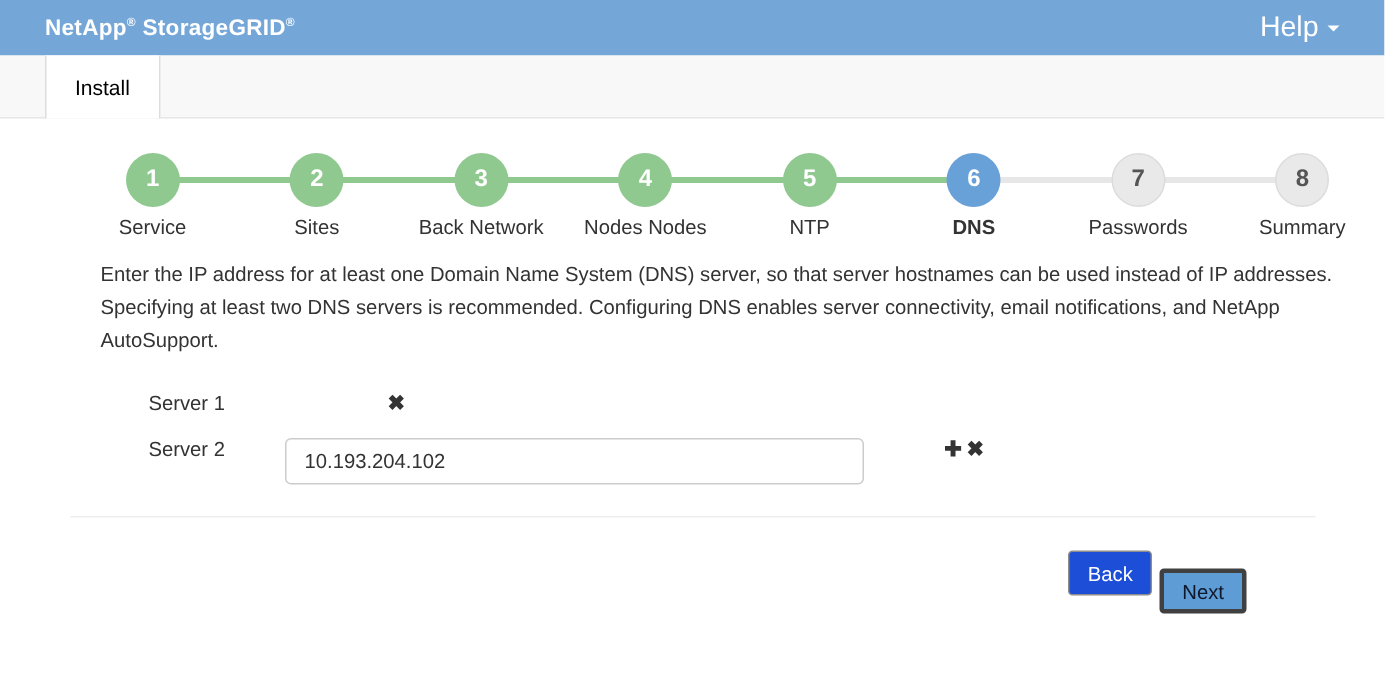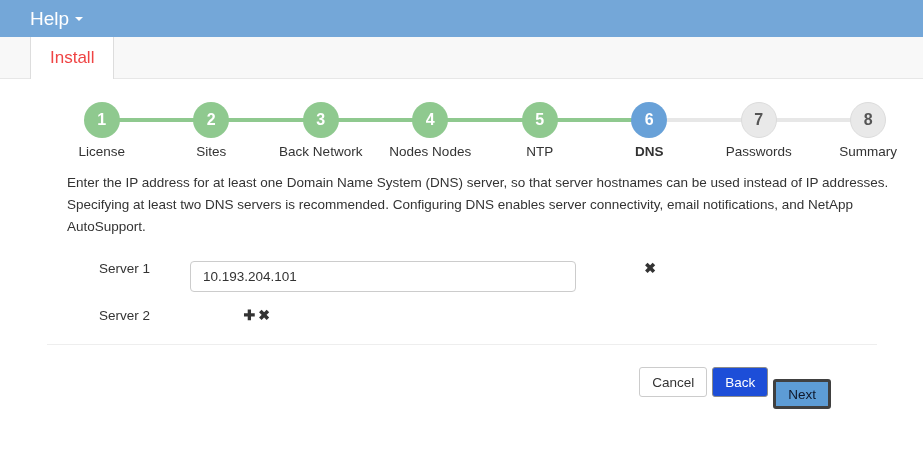--- a/index.html
+++ b/index.html
@@ -16,22 +16,22 @@
   .caret { display:inline-block; width:0; height:0; margin-left:6px;
            border-left:4px solid transparent; border-right:4px solid transparent;
            border-top:4px solid #fff; }
 
   
   .tabbar { position:relative; height:42px; background:#f8f8f8; display:flex; }
   .tabbar::after { content:''; position:absolute; left:0; right:0; bottom:0;
                    height:1px; background:#e7e7e7; }
   .tab { position:relative; z-index:1; margin-left:30px; height:42px;
          background:#fff; border-left:1px solid #ddd; border-right:1px solid #ddd;
-         display:flex; align-items:center; padding:0 19px; font-size:17px;
-         color:#ef4444; cursor:pointer; }
+         display:flex; align-items:center; padding:0 19px; font-size:14px;
+         color:#000000; cursor:pointer; }
 
   
   .wizard { display:flex; width:876px; margin:23px 0 0 47px; }
   .step { flex:1; position:relative; cursor:pointer; }
   .step::after { content:''; position:absolute; top:16px; height:4px;
                  left:calc(50% + 17px); width:calc(100% - 34px); background:#e7e7e7; }
   .step.seg-green::after { background:#8fc98f; }
   .step:last-child::after { display:none; }
   .circle { position:relative; z-index:1; width:36px; height:36px; margin:0 auto;
             border-radius:50%; text-align:center; line-height:36px;
@@ -64,36 +64,40 @@
   .btn { height:30px; padding:0 12px; font-size:13.5px; border-radius:3px;
          cursor:pointer; font-family:"Liberation Sans", sans-serif; }
   .btn-cancel { background:#fff; border:1px solid #ccc; color:#333; }
   .btn-back { background:#1d4ed8; border:1px solid #8c8c8c; color:#fff; }
   .btn-next { background:#5d9cd5; border:3px solid #404040; color:#0f172a;margin-top:12px; }
 </style>
 </head>
 <body>
 
 <div class="header">
+  <div class="brand">
+    <span>NetApp</span><sup>®</sup>
+    <span>StorageGRID</span><sup>®</sup>
+  </div>
   <div class="help">
     <span>Help</span>
     <span class="caret"></span>
   </div>
 </div>
 
 <div class="tabbar">
   <div class="tab">
     <span>Install</span>
   </div>
 </div>
 
 <div class="wizard">
   <div class="step completed seg-green">
     <div class="circle">1</div>
-    <div class="step-label">License</div>
+    <div class="step-label">Service</div>
   </div>
   <div class="step completed seg-green">
     <div class="circle">2</div>
     <div class="step-label">Sites</div>
   </div>
   <div class="step completed seg-green">
     <div class="circle">3</div>
     <div class="step-label">Back Network</div>
   </div>
   <div class="step completed seg-green">
@@ -117,34 +121,33 @@
     <div class="step-label">Summary</div>
   </div>
 </div>
 
 <div class="content">
   <p class="desc">Enter the IP address for at least one Domain Name System (DNS) server, so that server hostnames can be used instead of IP addresses. Specifying at least two DNS servers is recommended. Configuring DNS enables server connectivity, email notifications, and NetApp AutoSupport.</p>
 
   <div class="form">
     <div class="form-row">
       <div class="form-label">Server 1</div>
-      <input class="form-input" type="text" value="10.193.204.101" style="">
       <div class="row-icons">
         <span class="action-icon">✖</span>
       </div>
     </div>
     <div class="form-row">
       <div class="form-label">Server 2</div>
+      <input class="form-input" type="text" value="10.193.204.102" style="">
       <div class="row-icons">
         <span class="action-icon">✚</span>
         <span class="action-icon">✖</span>
       </div>
     </div>
   </div>
 
   <hr class="divider">
 
   <div class="footer">
-    <button class="btn btn-cancel">Cancel</button>
     <button class="btn btn-back">Back</button>
     <button class="btn btn-next">Next</button>
   </div>
 </div>
 
 </body></html>

